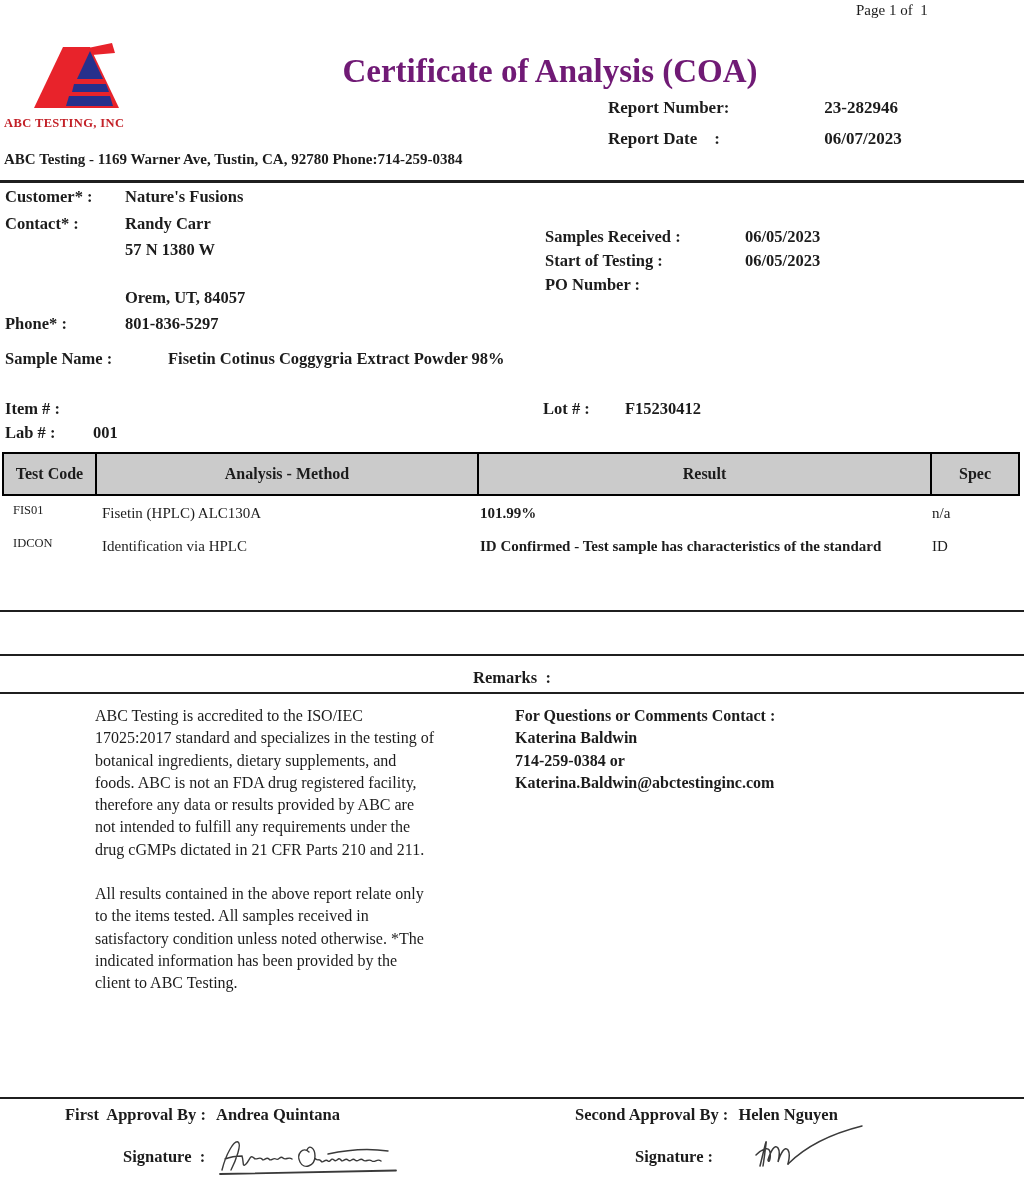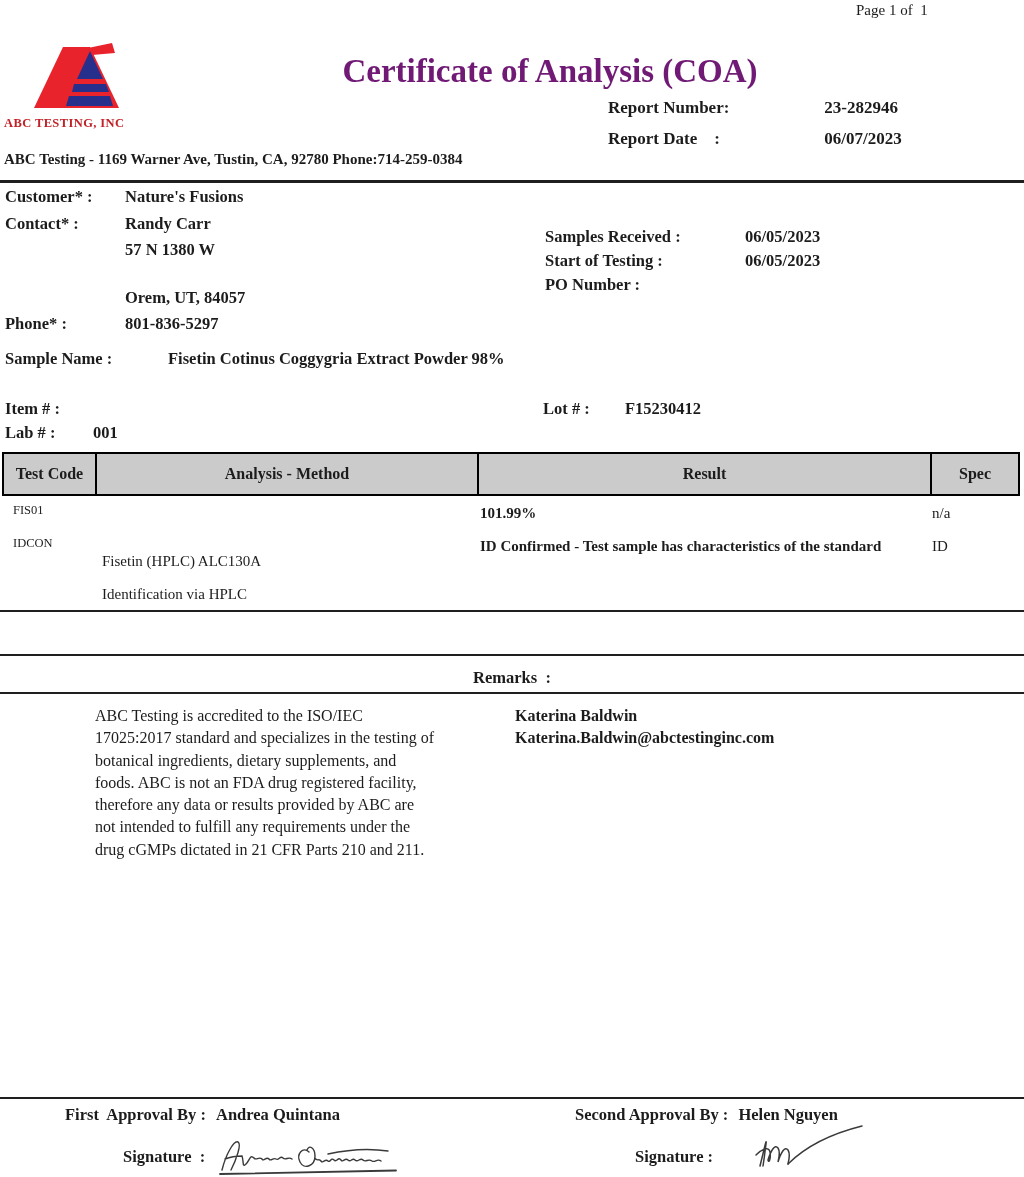--- a/index.html
+++ b/index.html
@@ -60,21 +60,21 @@
     display:flex;align-items:center;justify-content:center;
     font-size:16px;font-weight:bold;box-sizing:border-box;
     border-right:2px solid #000;
   }
   .rt-header .c1{width:93px;} .rt-header .c2{width:382px;}
   .rt-header .c3{width:453px;} .rt-header .c4{flex:1;border-right:none;}
   .code{font-size:12.5px;}
   .cell-method{font-size:15px;}
   .cell-result{font-size:15px;font-weight:bold;white-space:normal;width:405px;line-height:21px;}
   .cell-spec{font-size:15px;}
-  .col-code{left:13px;} .col-method{left:102px;margin-top:48px;} .col-result{left:480px;} .col-spec{left:932px;}
+  .col-code{left:13px;} .col-method{left:102px;} .col-result{left:480px;} .col-spec{left:932px;}
   .y-row1{top:503px;} .y-row1b{top:505px;} .y-row2{top:536px;} .y-row2b{top:538px;}
 
   
   .temp-row{top:626px;left:213px;font-size:16.5px;font-weight:bold;}
   .remarks-row{top:668px;left:0;width:1024px;text-align:center;font-size:16.5px;font-weight:bold;}
 
   
   .para{position:absolute;left:95px;font-size:16px;font-weight:normal;line-height:22.3px;white-space:pre;}
   .para-1{top:705px;}
   .para-2{top:883px;}
@@ -167,23 +167,30 @@
   </div>
   <div class="hline hl-4"></div>
 
   <div class="para para-1">ABC Testing is accredited to the ISO/IEC
 17025:2017 standard and specializes in the testing of
 botanical ingredients, dietary supplements, and
 foods. ABC is not an FDA drug registered facility,
 therefore any data or results provided by ABC are
 not intended to fulfill any requirements under the
 drug cGMPs dictated in 21 CFR Parts 210 and 211.</div>
+  <div class="para para-2">All results contained in the above report relate only
+to the items tested. All samples received in
+satisfactory condition unless noted otherwise. *The
+indicated information has been provided by the
+client to ABC Testing.</div>
 
   <div class="contact-block">
+    <div>For Questions or Comments Contact :</div>
     <div>Katerina Baldwin</div>
+    <div>714-259-0384 or</div>
     <div>Katerina.Baldwin@abctestinginc.com</div>
   </div>
 
   <div class="hline hl-5"></div>
 
   <div class="abs approval appr-1">
     <span>First&nbsp; Approval By :</span>
     <span style="margin-left:6px;">Andrea Quintana</span>
   </div>
   <div class="abs approval appr-2">

